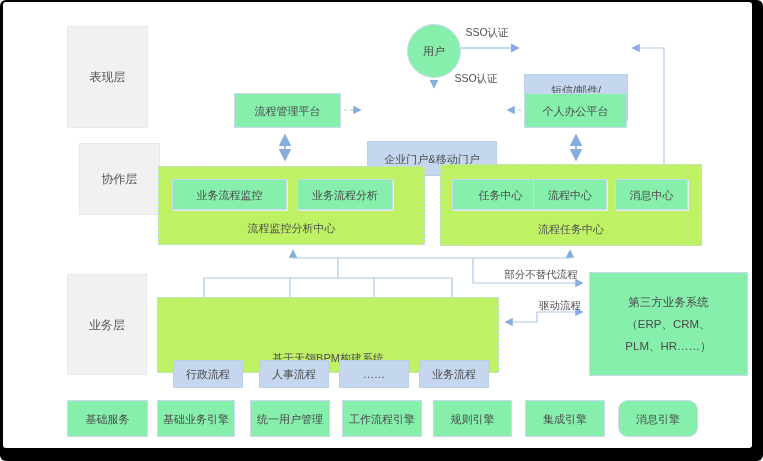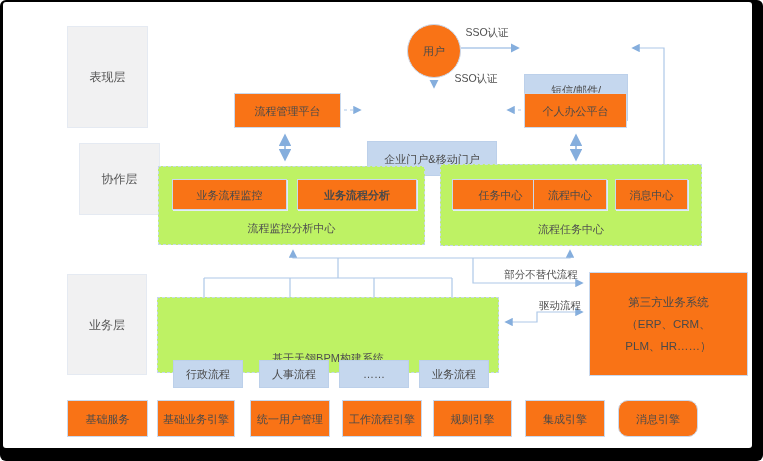--- a/index.html
+++ b/index.html
@@ -1,20 +1,20 @@
 <!DOCTYPE html>
 <html><head>
 <meta charset="utf-8">
 <style>
   html,body{margin:0;padding:0;background:#fff;}
   #frame{position:relative;width:763px;height:461px;background:#000;border-radius:6px;overflow:hidden;
          font-family:"Liberation Sans","DejaVu Sans",sans-serif;}
   #canvas{position:absolute;left:3px;top:2px;width:749px;height:446px;background:#ffffff;border-radius:3px;}
   .node{position:absolute;display:flex;flex-direction:column;align-items:center;justify-content:center;
-        background:#f97316;border:1px solid #c9d9ee;color:#4a4a4a;font-size:11px;box-sizing:border-box;
+        background:#86efac;border:1px solid #c9d9ee;color:#4a4a4a;font-size:11px;box-sizing:border-box;
         text-align:center;line-height:16px;}
   .shadowed{box-shadow:1px 1px 0 #e3ecf7;}
   .blue{background:#c5d7ee;border-color:#bcd0ea;margin-top:48px;}
   .layer{background:#f1f1f2;border:1px solid #e5eaf2;color:#555;font-size:12px;}
   .dashedbox{position:absolute;border:1px dashed #c6d7ee;background:#bef264;box-sizing:border-box;}
   .groupLabel{position:absolute;left:0;right:0;bottom:8px;text-align:center;color:#4f4f4f;font-size:11px;}
   .floatLbl{position:absolute;color:#4f4f4f;font-size:10.5px;text-align:center;}
   .circle{border-radius:50%;}
   svg{position:absolute;left:0;top:0;pointer-events:none;}
 </style>
@@ -90,21 +90,21 @@
     <div class="node" style="left:521px;top:91px;width:103px;height:35px;">
         <span>个人办公平台</span>
       </div>
 
     <div class="dashedbox" style="left:155px;top:164px;width:267px;height:79px;">
       <div class="groupLabel">流程监控分析中心</div>
     </div>
     <div class="node shadowed" style="left:169px;top:177px;width:115px;height:31px;">
         <span>业务流程监控</span>
       </div>
-    <div class="node shadowed" style="left:294px;top:177px;width:120px;height:31px;font-weight:bold;">
+    <div class="node shadowed" style="left:294px;top:177px;width:96px;height:31px;">
         <span>业务流程分析</span>
       </div>
 
     <div class="dashedbox" style="left:437px;top:162px;width:262px;height:82px;">
       <div class="groupLabel">流程任务中心</div>
     </div>
     <div class="node shadowed" style="left:449px;top:177px;width:97px;height:31px;">
         <span>任务中心</span>
       </div>
     <div class="node shadowed" style="left:530px;top:177px;width:74px;height:31px;">

